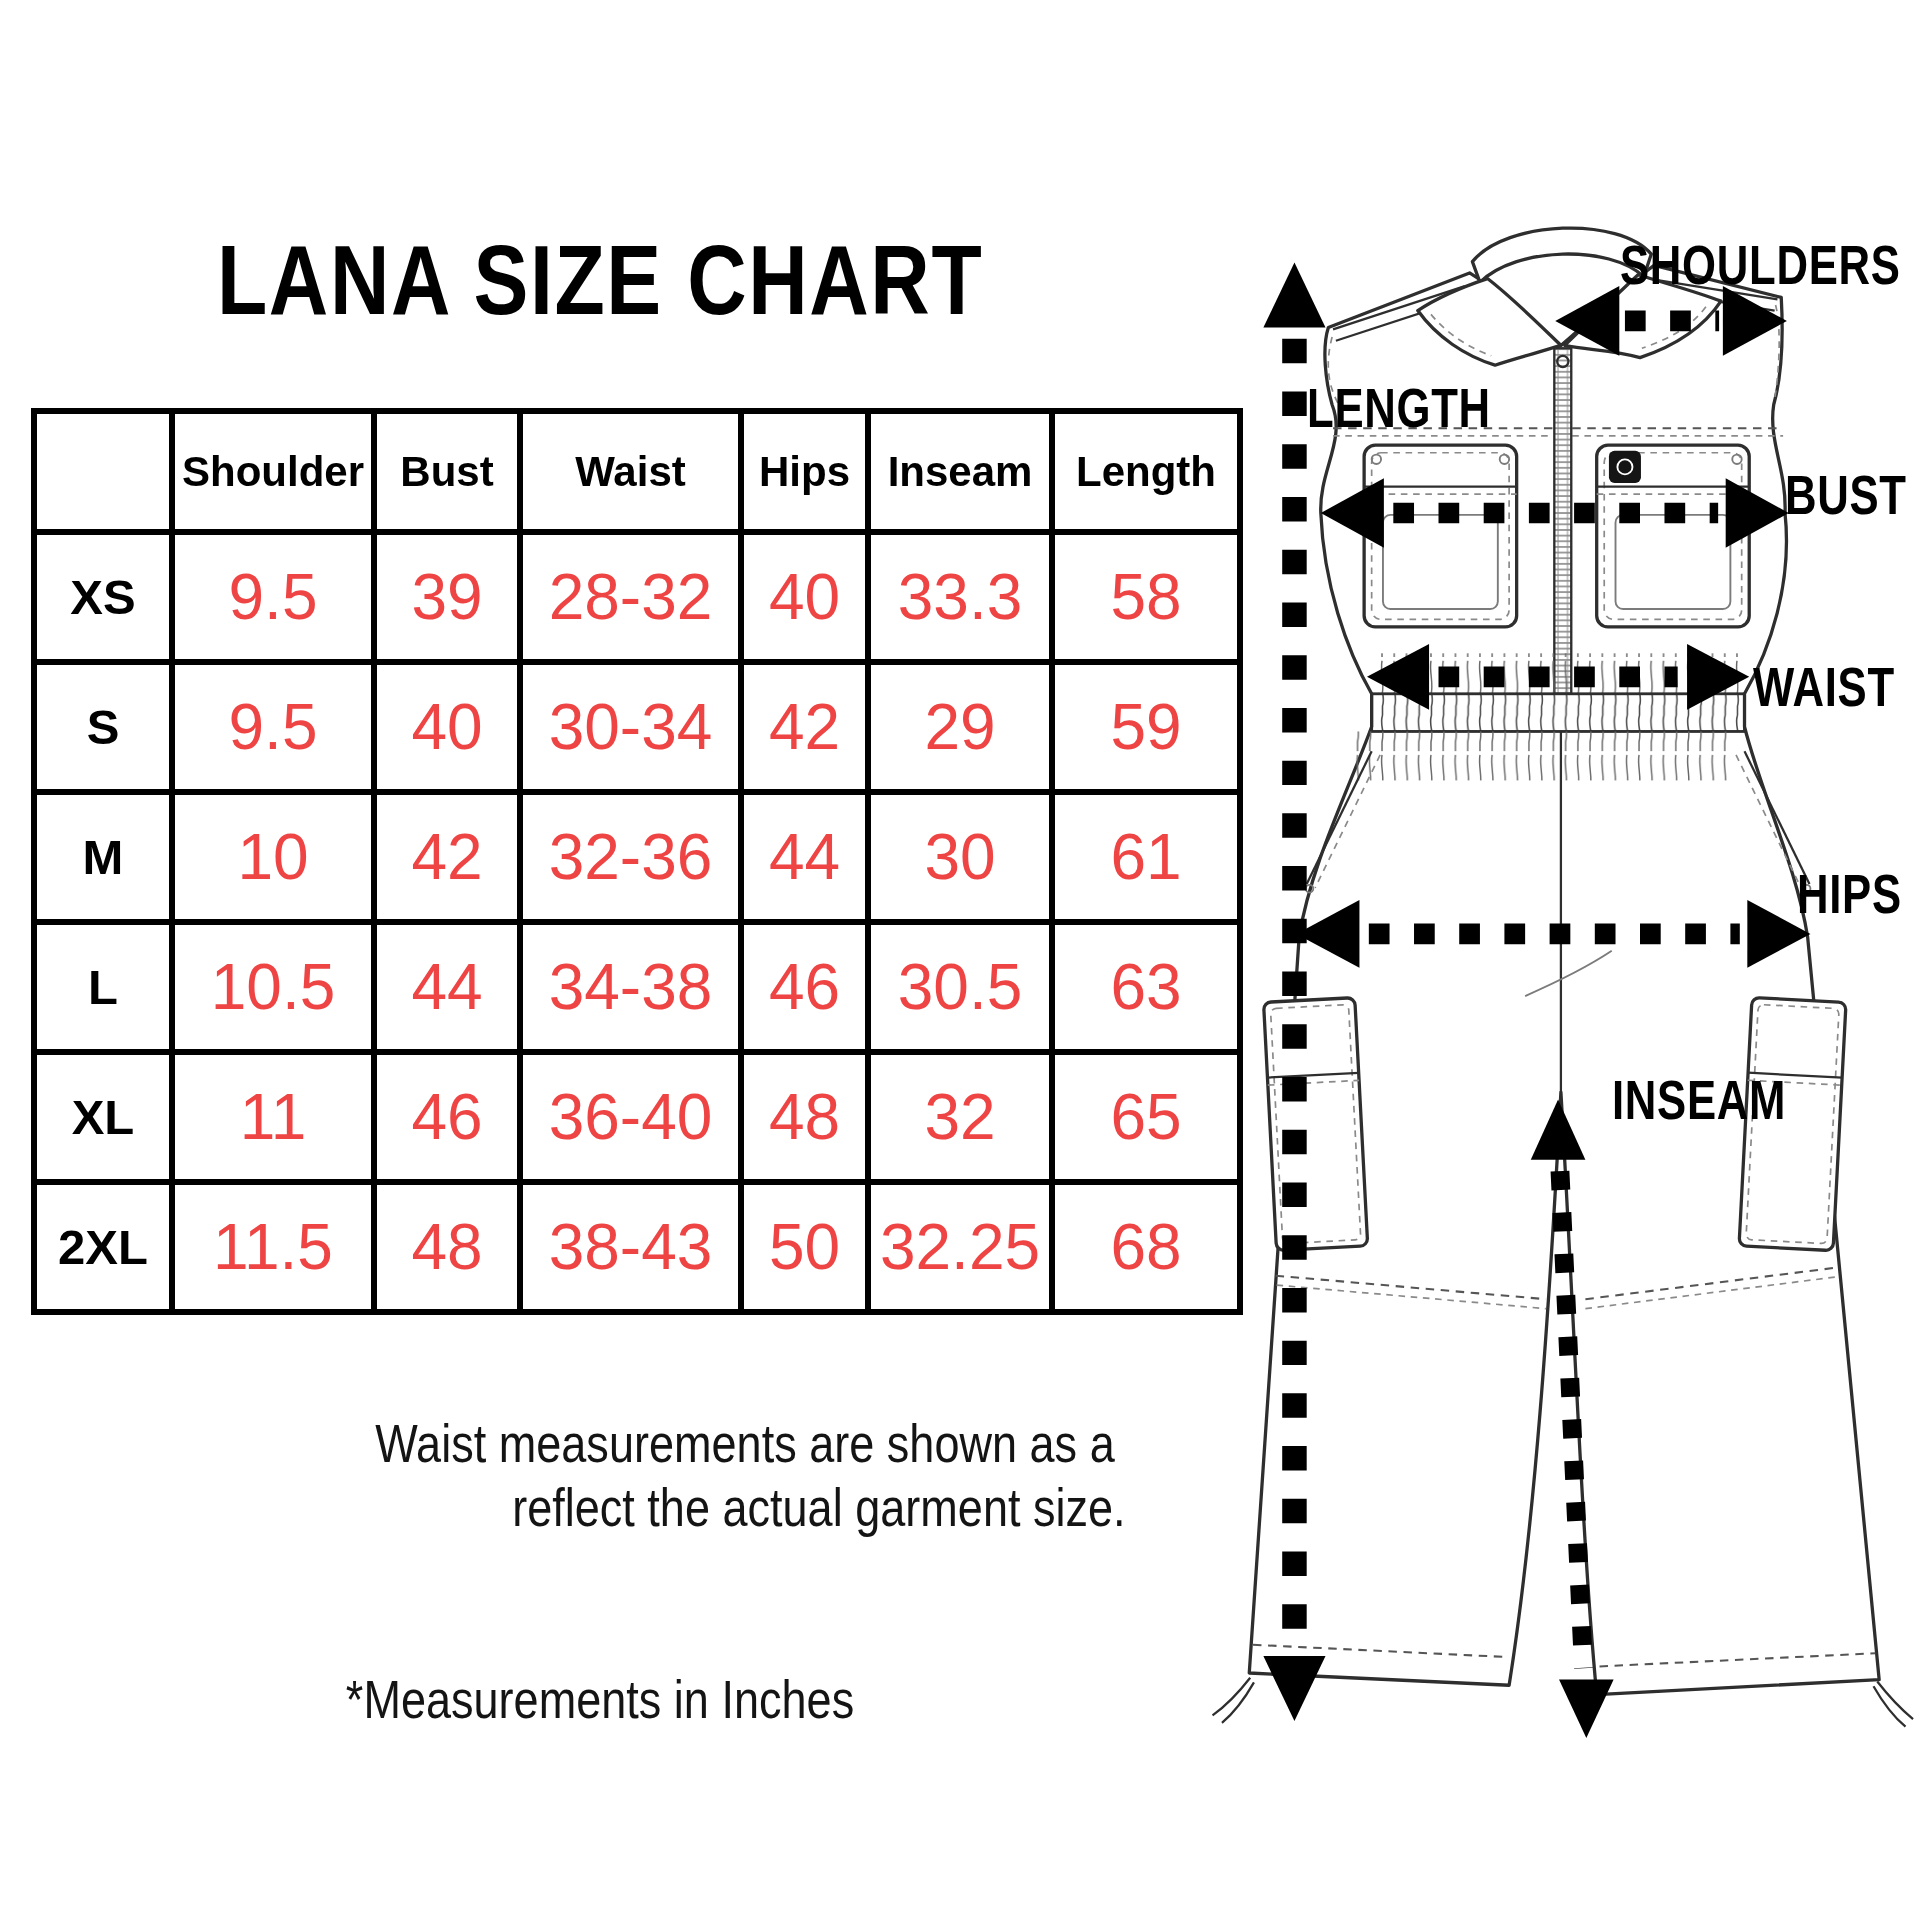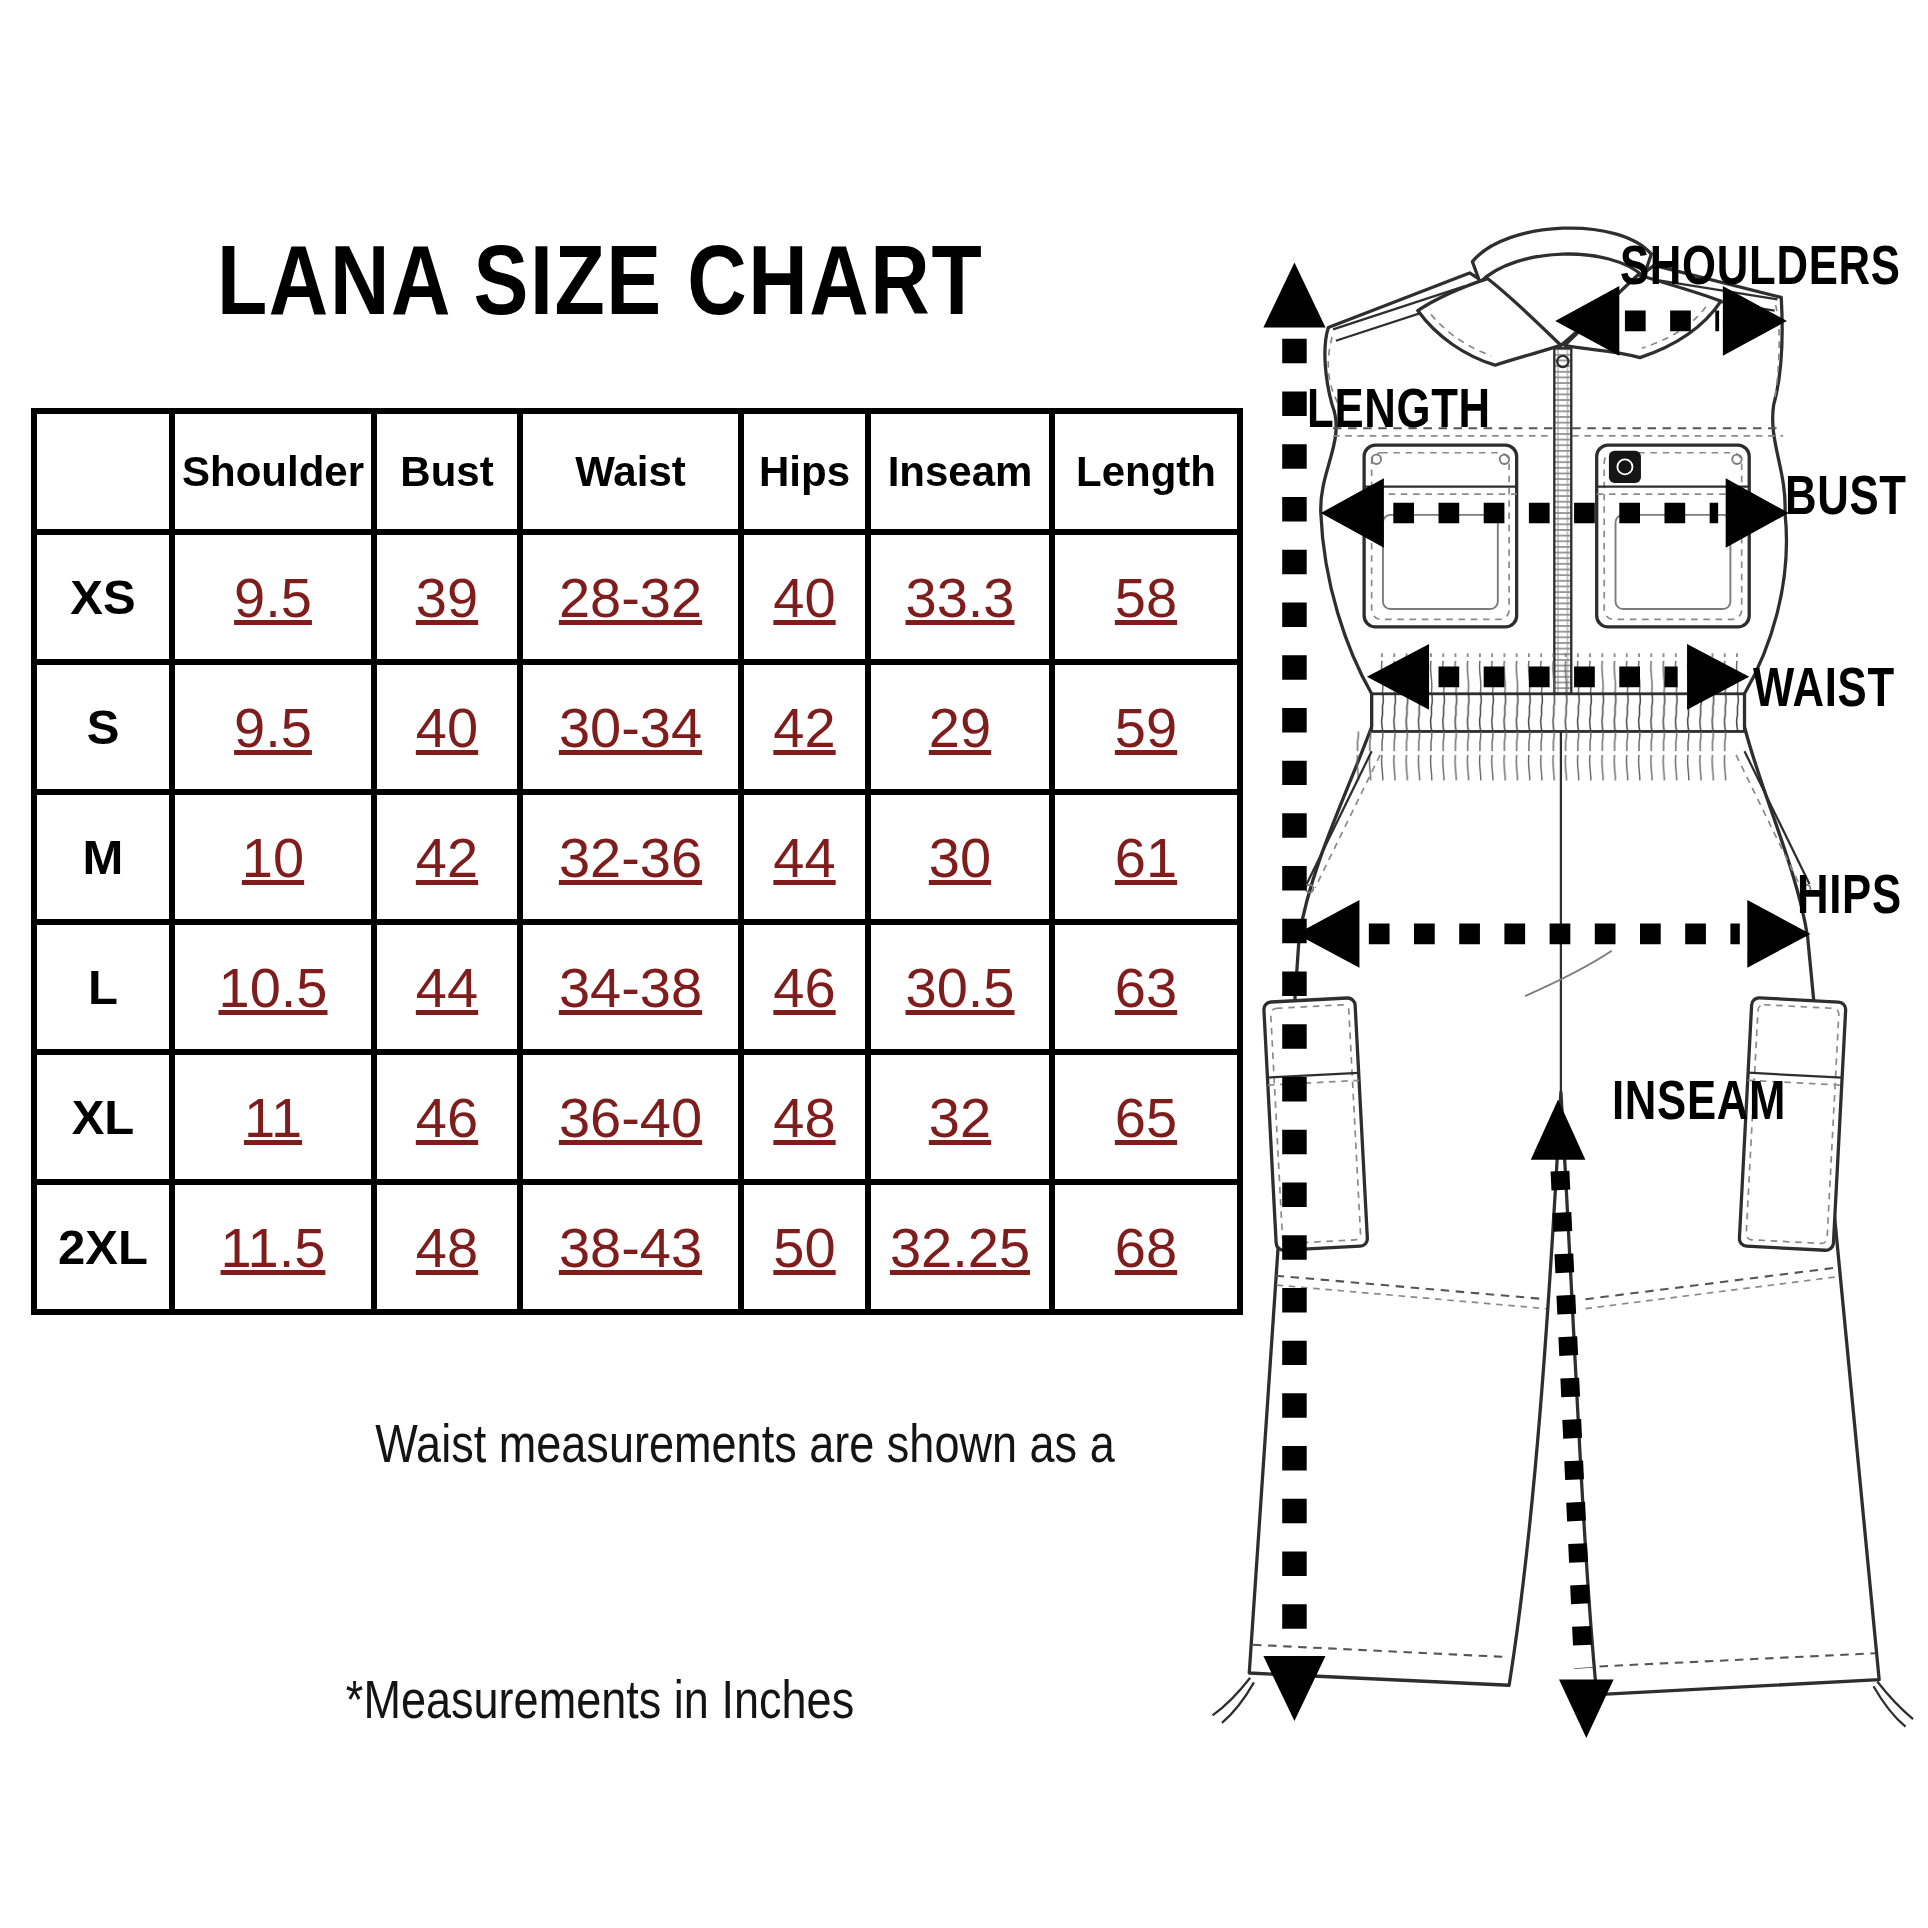--- a/index.html
+++ b/index.html
@@ -21,21 +21,21 @@
     position:absolute;left:31px;top:408px;width:1207px;
     border-collapse:collapse;table-layout:fixed;background:#fff;
   }
   #size-table td{
     border:6.6px solid #000;text-align:center;vertical-align:middle;padding:0;background:#fff;
   }
   #size-table tr.hd{height:121px;}
   #size-table tr.dr{height:130px;}
   .hcell{font-size:42px;font-weight:700;}
   .scell{font-size:49px;font-weight:700;}
-  .vcell{font-size:56px;font-weight:400;color:#7f1d1d;text-decoration:underline;}
+  .vcell{font-size:64px;font-weight:400;color:#ef4444;}
 
   
   .notes{left:41px;top:1412px;width:1139px;text-align:right;}
   .notes .ln{height:64px;line-height:64px;}
   .notes .ln span{
     display:inline-block;font-size:53px;font-weight:400;color:#141414;
     transform:scaleX(.85);transform-origin:center;white-space:nowrap;line-height:64px;
   }
   .footnote{left:31px;top:1669px;width:1139px;text-align:center;}
   .footnote span{
@@ -138,20 +138,21 @@
     <td class="vcell">38-43</td>
     <td class="vcell">50</td>
     <td class="vcell">32.25</td>
     <td class="vcell">68</td>
   </tr>
 </tbody>
   </table>
 
 <div class="abs notes">
   <div class="ln"><span>Waist measurements are shown as a</span></div>
+  <div class="ln"><span>reflect the actual garment size.</span></div>
 </div>
 <div class="abs footnote">
   <span>*Measurements in Inches</span>
 </div>
 
 <svg id="garment" viewBox="0 0 770 1700">
   <defs>
     <pattern id="elastic" width="13" height="40" patternUnits="userSpaceOnUse">
       <path d="M6.5,0 C3,10 10,20 6.5,30 L6.5,40" fill="none" stroke="#4a4a4a" stroke-width="1.6"></path>
     </pattern>

